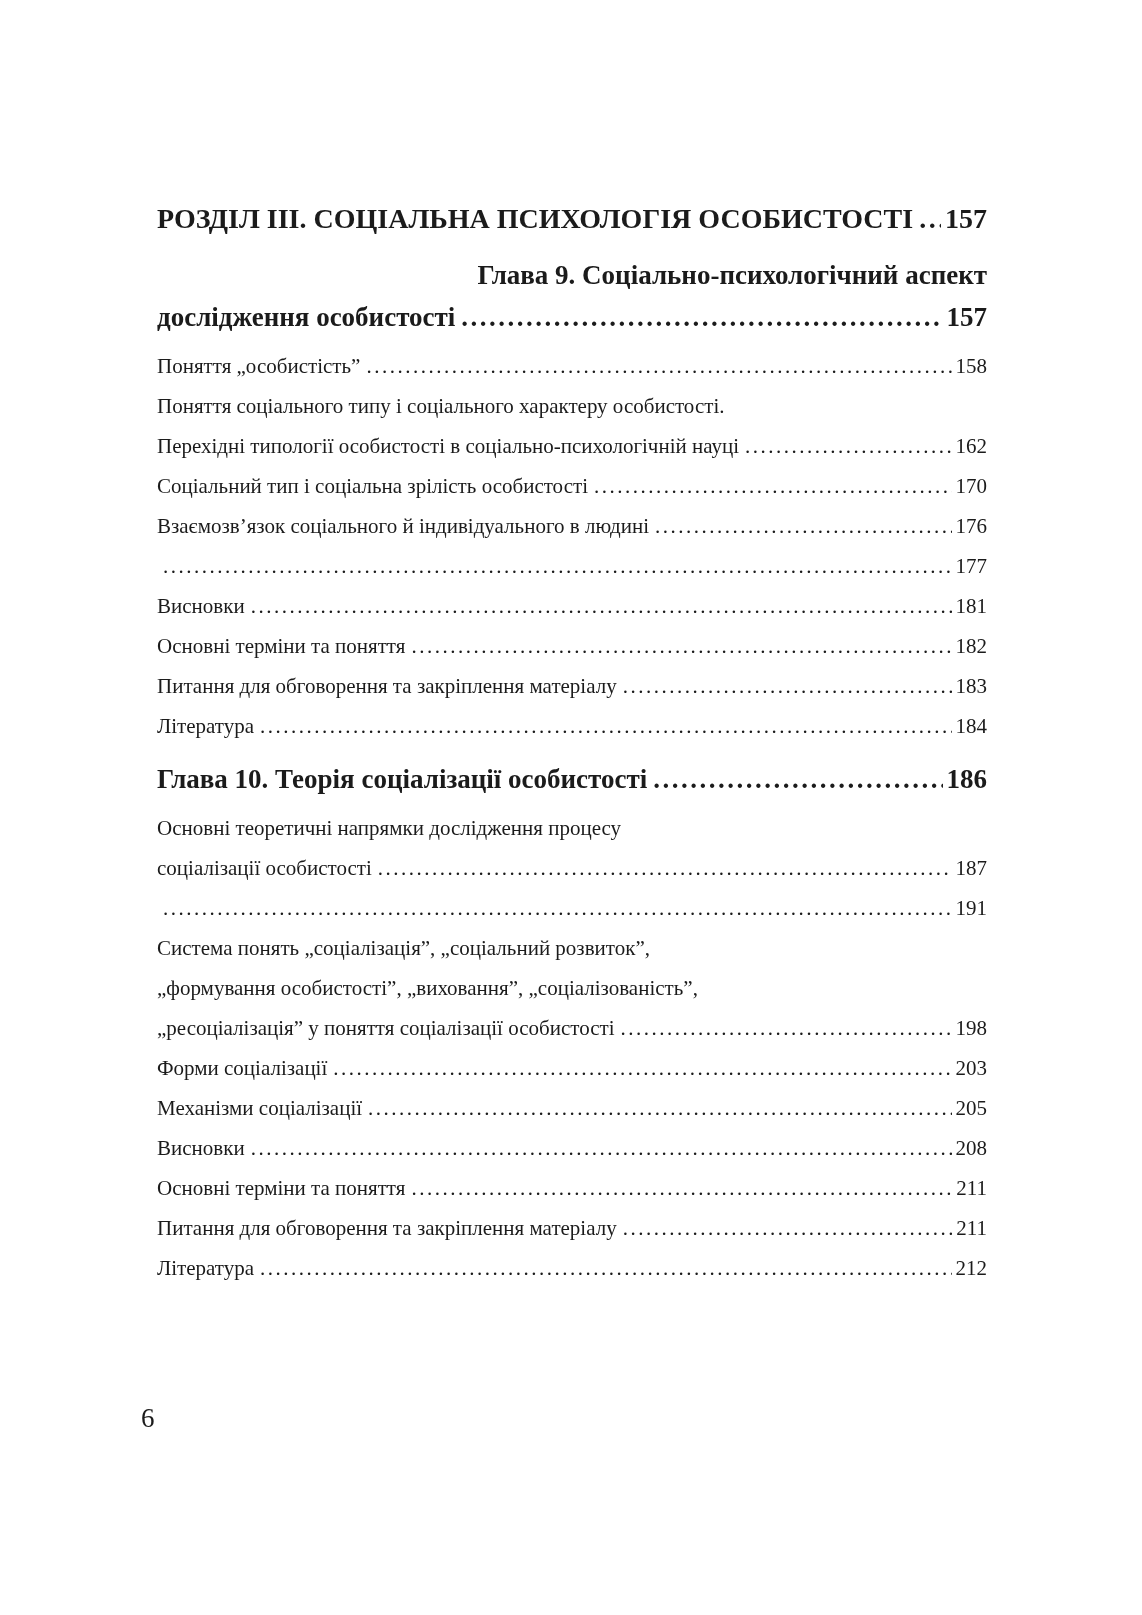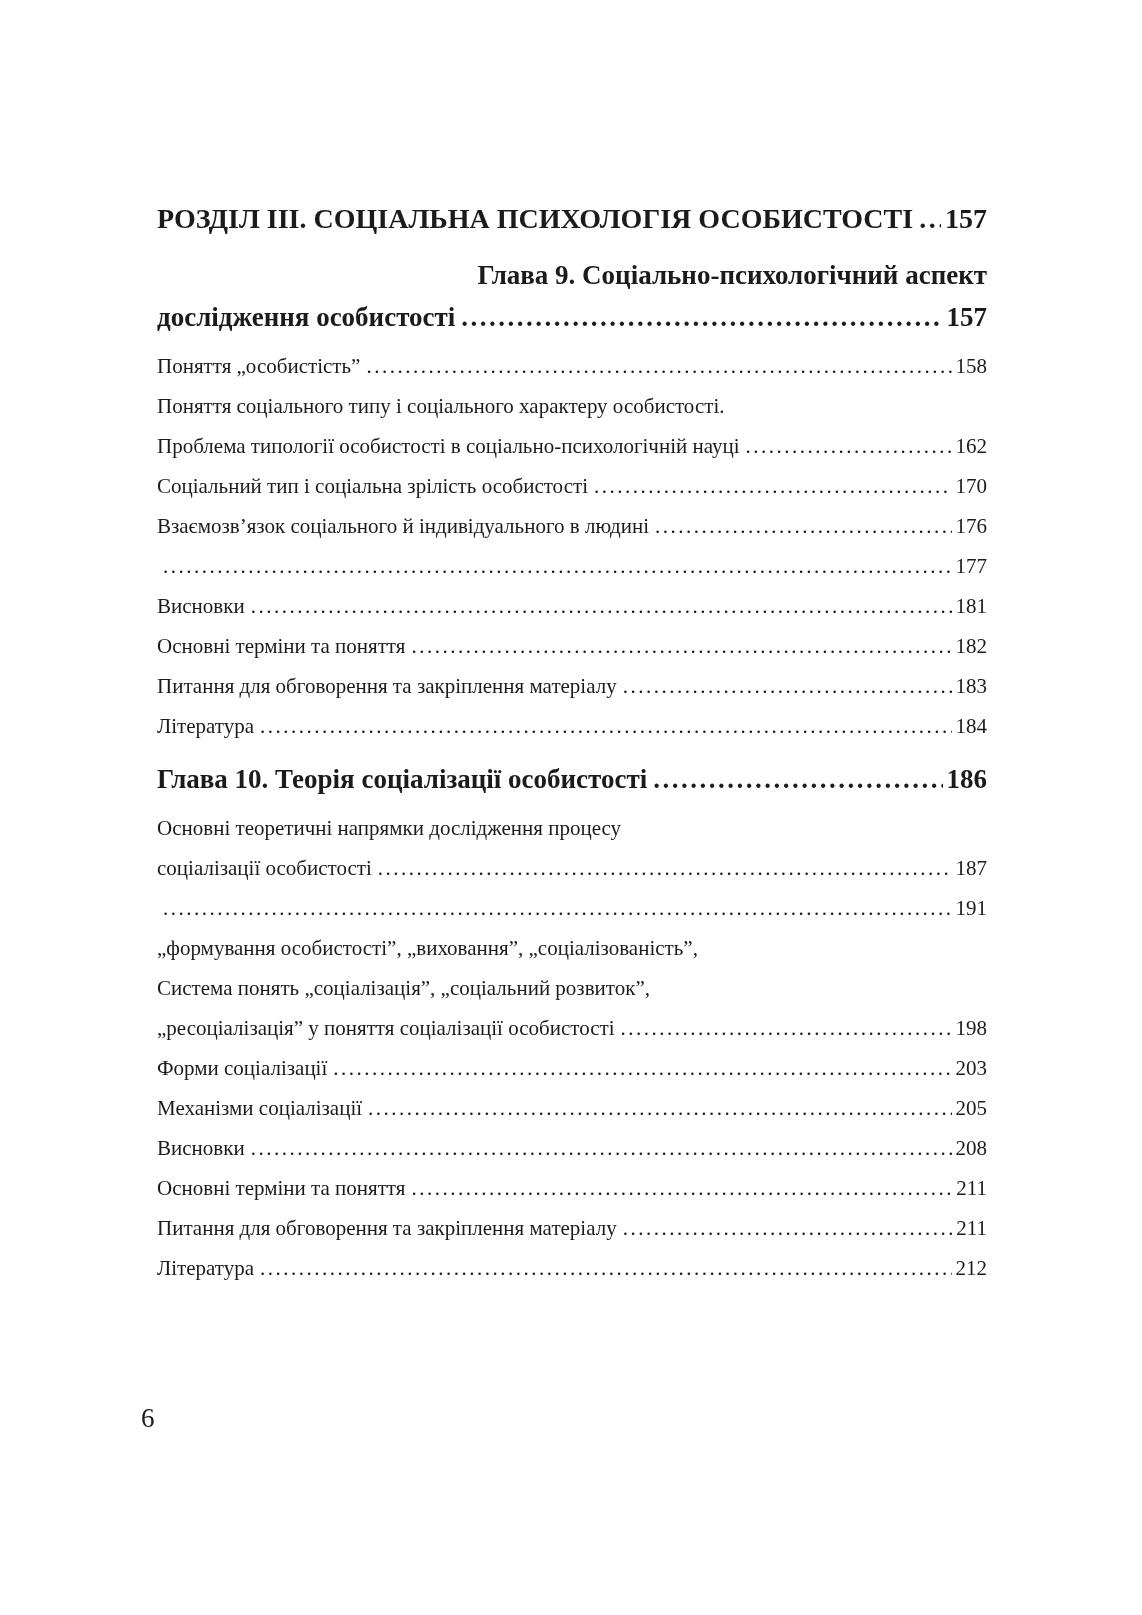--- a/index.html
+++ b/index.html
@@ -89,21 +89,21 @@
         <div class="toc-entry item">
           <div class="toc-line flex">
             <span class="txt">Поняття „особистість”</span>
             <span class="leader"></span>
             <span class="pg">158</span>
           </div>
         </div>
         <div class="toc-entry item">
           <div class="toc-line"><span class="txt">Поняття соціального типу і соціального характеру особистості.</span></div>
           <div class="toc-line flex">
-            <span class="txt">Проблема типології особистості в соціально-психологічній науці</span>
+            <span class="txt">Перехідні типології особистості в соціально-психологічній науці</span>
             <span class="leader"></span>
             <span class="pg">162</span>
           </div>
         </div>
         <div class="toc-entry item">
           <div class="toc-line flex">
             <span class="txt">Соціальний тип і соціальна зрілість особистості</span>
             <span class="leader"></span>
             <span class="pg">170</span>
           </div>
@@ -164,22 +164,22 @@
             <span class="pg">187</span>
           </div>
         </div>
         <div class="toc-entry item">
           <div class="toc-line flex">
             <span class="leader"></span>
             <span class="pg">191</span>
           </div>
         </div>
         <div class="toc-entry item">
+          <div class="toc-line"><span class="txt">Система понять „соціалізація”, „соціальний розвиток”,</span></div>
           <div class="toc-line"><span class="txt">„формування особистості”, „виховання”, „соціалізованість”,</span></div>
-          <div class="toc-line"><span class="txt">Система понять „соціалізація”, „соціальний розвиток”,</span></div>
           <div class="toc-line flex">
             <span class="txt">„ресоціалізація” у поняття соціалізації особистості</span>
             <span class="leader"></span>
             <span class="pg">198</span>
           </div>
         </div>
         <div class="toc-entry item">
           <div class="toc-line flex">
             <span class="txt">Форми соціалізації</span>
             <span class="leader"></span>

